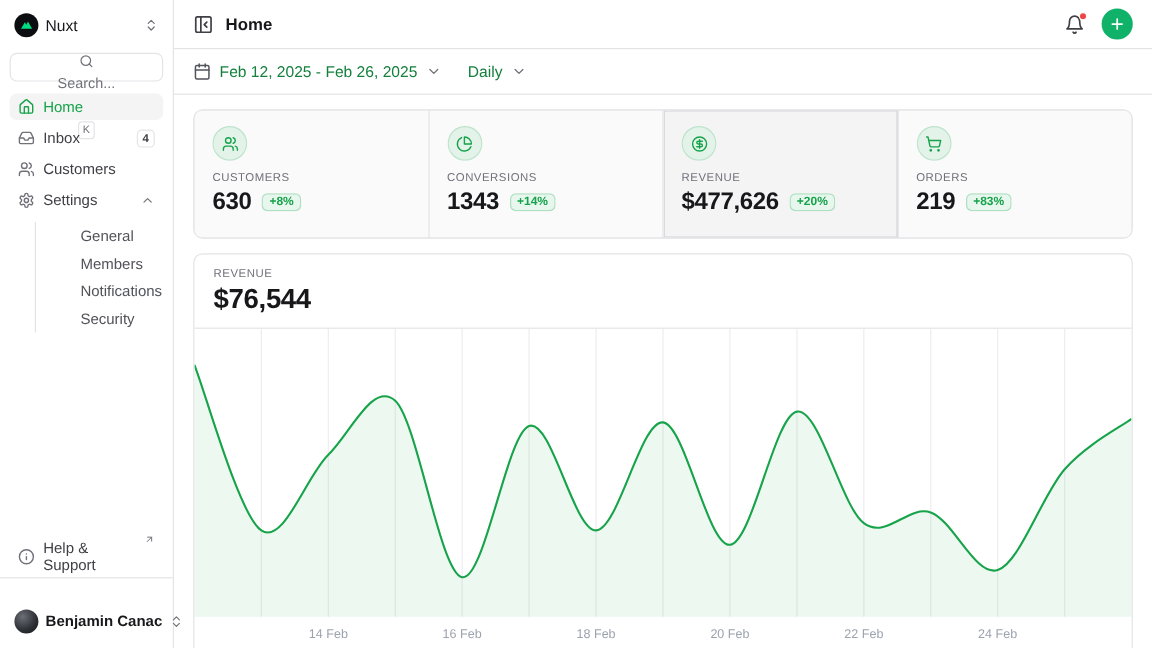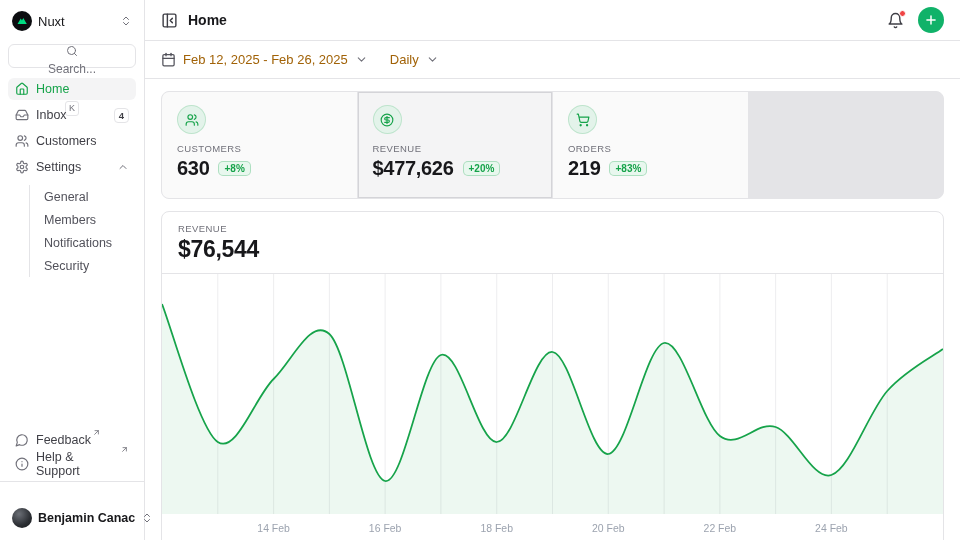--- a/index.html
+++ b/index.html
@@ -39,21 +39,21 @@
   .nav-item { display: flex; align-items: center; gap: 7px; height: 22px; padding: 0 7px;
     border-radius: 6px; color: #3f3f46; font-size: 12.5px; cursor: pointer; }
   .nav-item .ni svg { width: 14px; height: 14px; display: block; color: #71717a; }
   .nav-item.active { background: #f4f4f5; color: #16a34a; font-weight: 500; }
   .nav-item.active .ni svg { color: #16a34a; }
   .badge-count { margin-left: auto; font-size: 9.5px; border: 1px solid #e4e4e7; border-radius: 4px;
     padding: 0 4px; line-height: 13px; color: #3f3f46; font-weight: 600; background: #fff; }
   .chev-end { margin-left: auto; }
   .chev-end svg { width: 12px; height: 12px; display: block; color: #71717a; }
 
-  .subnav { margin: 3px 0 0 21px; border-left: 1px solid #e4e4e7; display: flex; flex-direction: column; }
+  .subnav { margin: 3px 0 0 21px; border-left: 1px solid #e4e4e7; display: flex; flex-direction: column; padding-left: 23px; }
   .sub-item { font-size: 12.5px; color: #52525b; padding: 4.5px 0 4.5px 14px; cursor: pointer; border-radius: 6px; }
 
   .sb-spacer { flex: 1; }
   .foot-links { display: flex; flex-direction: column; gap: 2px; padding-bottom: 6px; }
   .ext svg { width: 9px; height: 9px; display: block; color: #71717a; margin: -5px 0 0 1px; }
   .foot-label { display: flex; }
 
   .user-sec { border-top: 1px solid #e4e4e7; margin: 0 -8px; padding: 7px 8px 5px; }
   .user-row { display: flex; align-items: center; gap: 6px; padding: 3px 4px; cursor: pointer; border-radius: 6px; margin-top: 16px; }
   .avatar { width: 20px; height: 20px; border-radius: 50%; flex: 0 0 20px;
@@ -71,21 +71,21 @@
   .bell-wrap { position: relative; }
   .bell-dot { position: absolute; top: -2px; right: -2px; width: 7px; height: 7px;
     border-radius: 50%; background: #ef4444; border: 1.5px solid #fff; }
   .plus-btn { width: 26px; height: 26px; border-radius: 50%; background: #10b269; border: none;
     color: #fff; display: flex; align-items: center; justify-content: center; cursor: pointer; }
   .plus-btn svg { width: 14px; height: 14px; display: block; }
 
   .toolbar { height: 38px; flex: 0 0 38px; border-bottom: 1px solid #e4e4e7;
     display: flex; align-items: center; padding: 0 16px; gap: 22px; }
   .tb-btn { display: flex; align-items: center; gap: 7px; font-size: 13px; font-weight: 500;
-    color: #a16207; background: none; border: none; cursor: pointer;
+    color: #15803d; background: none; border: none; cursor: pointer;
     font-family: "Liberation Sans", sans-serif; text-align: center; }
   .tb-btn .cal svg { width: 15px; height: 15px; display: block; color: #52525b; }
   .tb-btn .chev svg { width: 13px; height: 13px; display: block; color: #71717a; }
 
   .content { padding: 12px 16px; }
   .stats { display: grid; grid-template-columns: repeat(4, 1fr); gap: 1px;
     background: #e4e4e7; border: 1px solid #e4e4e7; border-radius: 8px; overflow: hidden; height: 108px; }
   .stat { background: #fafafa; padding: 13px 15px; cursor: pointer; }
   .stat.selected { background: #f4f4f5; box-shadow: inset 0 0 0 1px #d4d4d8; }
   .stat-icon { width: 29px; height: 29px; border-radius: 50%; background: #e3f3ea;
@@ -194,36 +194,20 @@
         <div class="sub-item">Security</div>
       </div>
     </nav>
 
     <div class="sb-spacer"></div>
 
     <div class="foot-links">
       <div class="nav-item">
         <span class="ni">
           <svg viewBox="0 0 24 24" fill="none" stroke="currentColor" stroke-width="2" stroke-linecap="round" stroke-linejoin="round">
-              <path d="M7.9 20A9 9 0 1 0 4 16.1L2 22z"></path>
-            </svg>
-        </span>
-        <span class="foot-label">
-          <span>Feedback</span>
-          <span class="ext">
-            <svg viewBox="0 0 24 24" fill="none" stroke="currentColor" stroke-width="2.2" stroke-linecap="round" stroke-linejoin="round">
-                <path d="M7 17 17 7"></path>
-                <path d="M8 7h9v9"></path>
-              </svg>
-          </span>
-        </span>
-      </div>
-      <div class="nav-item">
-        <span class="ni">
-          <svg viewBox="0 0 24 24" fill="none" stroke="currentColor" stroke-width="2" stroke-linecap="round" stroke-linejoin="round">
               <circle cx="12" cy="12" r="10"></circle>
               <path d="M12 16v-4"></path>
               <path d="M12 8h.01"></path>
             </svg>
         </span>
         <span class="foot-label">
           <span>Help &amp; Support</span>
           <span class="ext">
             <svg viewBox="0 0 24 24" fill="none" stroke="currentColor" stroke-width="2.2" stroke-linecap="round" stroke-linejoin="round">
                 <path d="M7 17 17 7"></path>
@@ -315,20 +299,33 @@
                 <path d="M16 3.13a4 4 0 0 1 0 7.75"></path>
               </svg>
           </div>
           <div class="stat-label">CUSTOMERS</div>
           <div class="stat-value-row">
             <span class="stat-value">630</span>
             <span class="delta">+8%</span>
           </div>
         </div>
 
+        <div class="stat">
+          <div class="stat-icon">
+            <svg viewBox="0 0 24 24" fill="none" stroke="currentColor" stroke-width="2" stroke-linecap="round" stroke-linejoin="round">
+                <path d="M21.21 15.89A10 10 0 1 1 8 2.83"></path>
+                <path d="M22 12A10 10 0 0 0 12 2v10z"></path>
+              </svg>
+          </div>
+          <div class="stat-label">CONVERSIONS</div>
+          <div class="stat-value-row">
+            <span class="stat-value">1343</span>
+            <span class="delta">+14%</span>
+          </div>
+        </div>
 
         <div class="stat selected">
           <div class="stat-icon">
             <svg viewBox="0 0 24 24" fill="none" stroke="currentColor" stroke-width="2" stroke-linecap="round" stroke-linejoin="round">
                 <circle cx="12" cy="12" r="10"></circle>
                 <path d="M16 8h-6a2 2 0 1 0 0 4h4a2 2 0 1 1 0 4H8"></path>
                 <path d="M12 18V6"></path>
               </svg>
           </div>
           <div class="stat-label">REVENUE</div>

